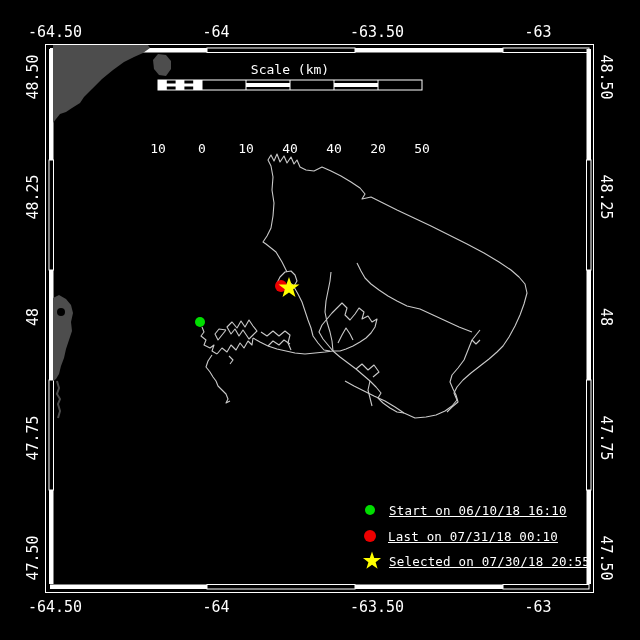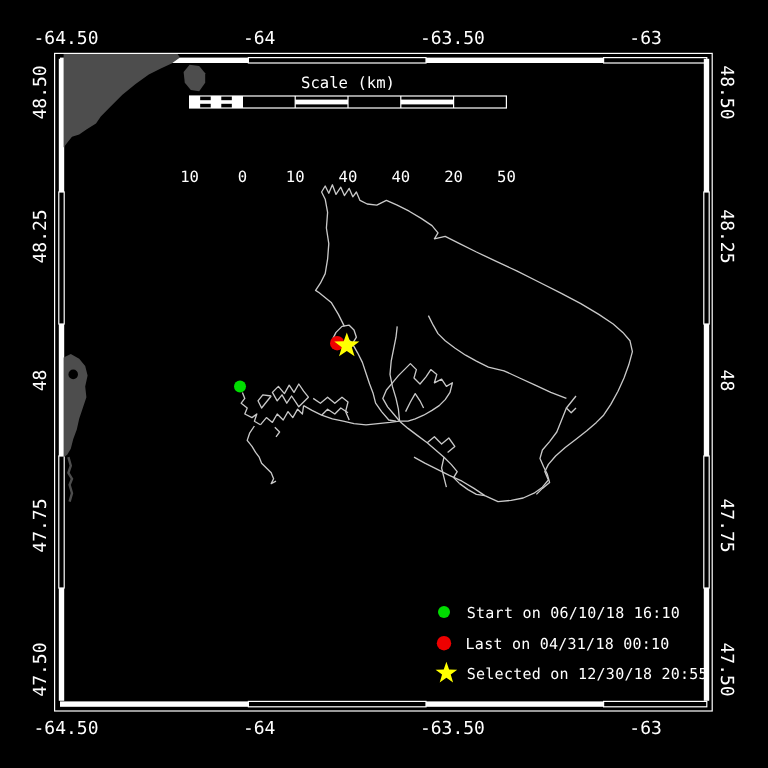--- a/index.html
+++ b/index.html
@@ -16,21 +16,21 @@
   .tick.rot-right{transform:translate(-50%,-50%) rotate(90deg);}
   .scale-label{
     position:absolute;width:40px;text-align:center;font-size:13px;
     transform:translateX(-50%);white-space:nowrap;margin-top:37px;
   }
   .scale-title{
     position:absolute;text-align:center;font-size:13px;transform:translateX(-50%);
     white-space:nowrap;
   }
   .legend-row{position:absolute;height:20px;display:flex;align-items:center;}
-  .legend-text{font-size:12.5px;white-space:nowrap;letter-spacing:0.2px;}
+  .legend-text{font-size:12.5px;white-space:nowrap;letter-spacing:0.2px;text-decoration:underline;}
   .dot{border-radius:50%;display:inline-block;}
 </style>
 </head>
 <body>
 
 <div id="screen">
 
   <svg class="abs" style="left:0;top:0" width="640" height="640" viewBox="0 0 640 640">
 
     <rect x="45.5" y="44.5" width="548" height="548" fill="none" stroke="#fff" stroke-width="1"></rect>
@@ -167,22 +167,22 @@
   <div class="scale-label" style="left:334px;top:104px">40</div>
   <div class="scale-label" style="left:378px;top:104px">20</div>
   <div class="scale-label" style="left:422px;top:104px">50</div>
 
   <div class="legend-row" style="left:365px;top:500px">
     <span class="dot" style="width:10px;height:10px;background:#00dd00;margin-right:14px;"></span>
     <span class="legend-text">Start on 06/10/18 16:10</span>
   </div>
   <div class="legend-row" style="left:365px;top:526px">
     <span class="dot" style="width:12px;height:12px;background:#ee0000;margin-right:12px;margin-left:-1px;"></span>
-    <span class="legend-text">Last on 04/31/18 00:10</span>
+    <span class="legend-text">Last on 07/31/18 00:10</span>
   </div>
   <div class="legend-row" style="left:359px;top:551px">
     <svg width="26" height="20" viewBox="-13 -10 26 20" style="margin-right:4px;">
       <path fill="#ffff00" d="M0,-9.5 L2.24,-3.08 L9.04,-2.94 L3.61,1.18 L5.59,7.69 L0,3.8 L-5.59,7.69 L-3.61,1.18 L-9.04,-2.94 L-2.24,-3.08 Z"></path>
     </svg>
-    <span class="legend-text">Selected on 12/30/18 20:55</span>
+    <span class="legend-text">Selected on 07/30/18 20:55</span>
   </div>
 
 </div>
 
 </body></html>

